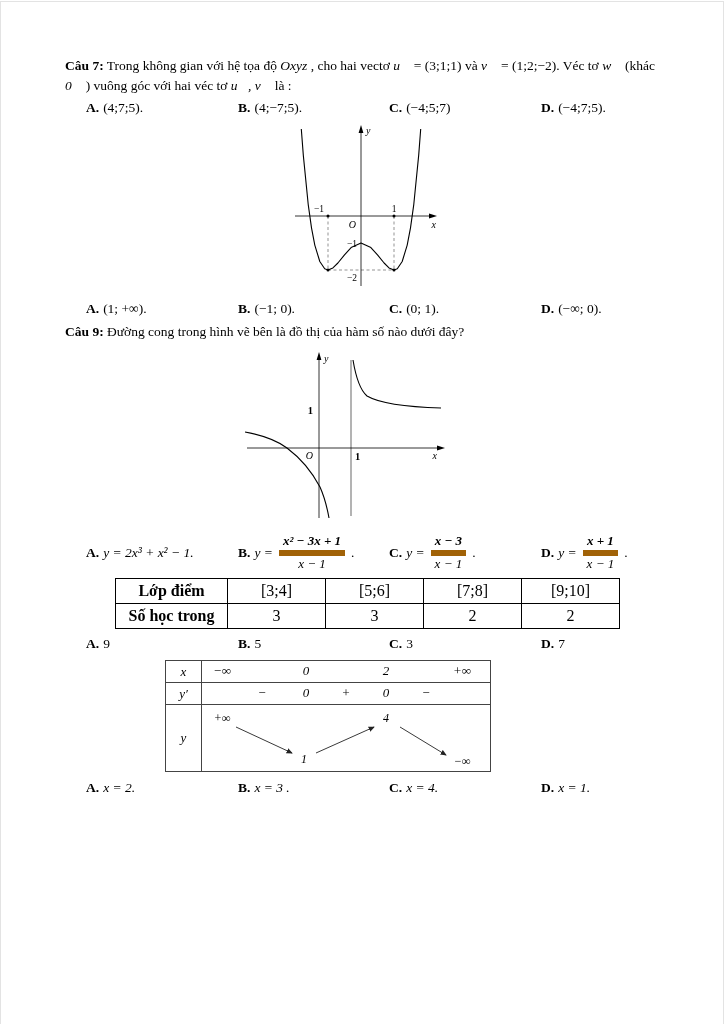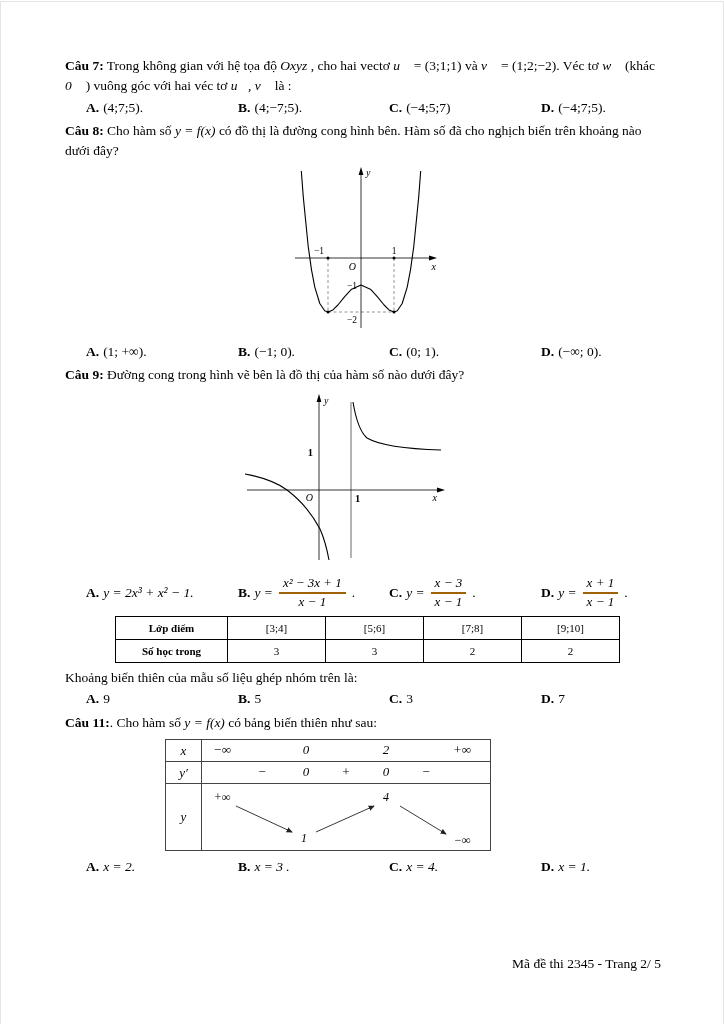--- a/index.html
+++ b/index.html
@@ -27,23 +27,23 @@
     margin: 1px 0 3px 0;
   }
   .opt { display: flex; align-items: center; gap: 4px; }
   .opt b { font-weight: 700; }
   figure { margin: 0; }
   .fig8 { margin: 2px 0 2px 224px; }
   .fig9 { margin: 3px 0 2px 176px; }
   svg text { font-family: "Liberation Serif", "DejaVu Serif", serif; }
   .it { font-style: italic; }
   .frac { display: inline-block; text-align: center; font-style: italic; line-height: 1.15; margin: 0 2px; font-size: 13px; }
-  .frac .num { display: block; padding: 0 4px 1px 4px; border-bottom: 2px solid #a16207; }
+  .frac .num { display: block; padding: 0 4px 1px 4px; border-bottom: 6px solid #a16207; font-weight: bold; }
   .frac .den { display: block; padding: 1px 4px 0 4px; }
-  .q10table { border-collapse: collapse; margin: 6px 0 5px 50px; font-size: 11px; }
+  .q10table { border-collapse: collapse; margin: 6px 0 5px 50px; font-size: 16px; }
   .q10table td { border: 1px solid #000; text-align: center; width: 98px; height: 23px; padding: 0 6px; }
   .q10table td.rowhead { width: 112px; font-weight: 700; }
   
   .vt { width: 326px; margin: 6px 0 5px 100px; border: 1px solid #444; font-size: 13px; }
   .vt .vrow { display: flex; }
   .vt .vrow.sep { border-bottom: 1px solid #444; }
   .vt .lab { width: 36px; border-right: 1px solid #444; display: flex; align-items: center; justify-content: center; font-style: italic; }
   .vt .cells { position: relative; flex: 1; }
   .vt .r12 { height: 21px; }
   .vt .r3 { height: 66px; }
@@ -77,24 +77,20 @@
           <span>(−4;5;7)</span>
         </div>
       <div class="opt">
           <b>D.</b>
           <span>(−4;7;5).</span>
         </div>
     </div>
   </div>
 
   <div>
-    <p class="qtext">
-      <b class="qlabel">Câu 8:</b>
-      <span>Cho hàm số </span><span class="m">y = f(x)</span><span> có đồ thị là đường cong hình bên. Hàm số đã cho nghịch biến trên khoảng nào dưới đây?</span>
-    </p>
     <figure class="fig8">
       <svg width="150" height="170" viewBox="0 0 150 170">
 
         <line x1="39" y1="95" x2="39" y2="149" stroke="#666" stroke-width="0.7" stroke-dasharray="3 2.5"></line>
         <line x1="105" y1="95" x2="105" y2="149" stroke="#666" stroke-width="0.7" stroke-dasharray="3 2.5"></line>
         <line x1="39" y1="149" x2="105" y2="149" stroke="#666" stroke-width="0.7" stroke-dasharray="3 2.5"></line>
 
         <line x1="6" y1="95" x2="143" y2="95" stroke="#000" stroke-width="0.8"></line>
         <polygon points="148,95 140,92.6 140,97.4" fill="#000"></polygon>
         <line x1="72" y1="165" x2="72" y2="10" stroke="#000" stroke-width="0.8"></line>
@@ -209,21 +205,20 @@
         </tr>
         <tr>
           <td class="rowhead">Số học trong</td>
           <td>3</td>
           <td>3</td>
           <td>2</td>
           <td>2</td>
         </tr>
       </tbody>
     </table>
-    <p class="qtext">Khoảng biến thiên của mẫu số liệu ghép nhóm trên là:</p>
     <div class="opts">
       <div class="opt">
           <b>A.</b>
           <span>9</span>
         </div>
       <div class="opt">
           <b>B.</b>
           <span>5</span>
         </div>
       <div class="opt">
@@ -231,23 +226,20 @@
           <span>3</span>
         </div>
       <div class="opt">
           <b>D.</b>
           <span>7</span>
         </div>
     </div>
   </div>
 
   <div>
-    <p class="qtext">
-      <b class="qlabel">Câu 11:</b><span>. Cho hàm số </span><span class="m">y = f(x)</span><span> có bảng biến thiên như sau:</span>
-    </p>
 
     <div class="vt">
       <div class="vrow sep">
         <div class="lab r12">x</div>
         <div class="cells r12">
           <span class="pt" style="left:20px">−∞</span>
           <span class="pt" style="left:104px">0</span>
           <span class="pt" style="left:184px">2</span>
           <span class="pt" style="left:260px">+∞</span>
         </div>
@@ -296,15 +288,14 @@
           <b>C.</b>
           <span class="m">x = 4.</span>
         </div>
       <div class="opt">
           <b>D.</b>
           <span class="m">x = 1.</span>
         </div>
     </div>
   </div>
 
-  <div class="footer">Mã đề thi 2345 - Trang 2/ 5</div>
 
 </div>
 
 </body></html>

